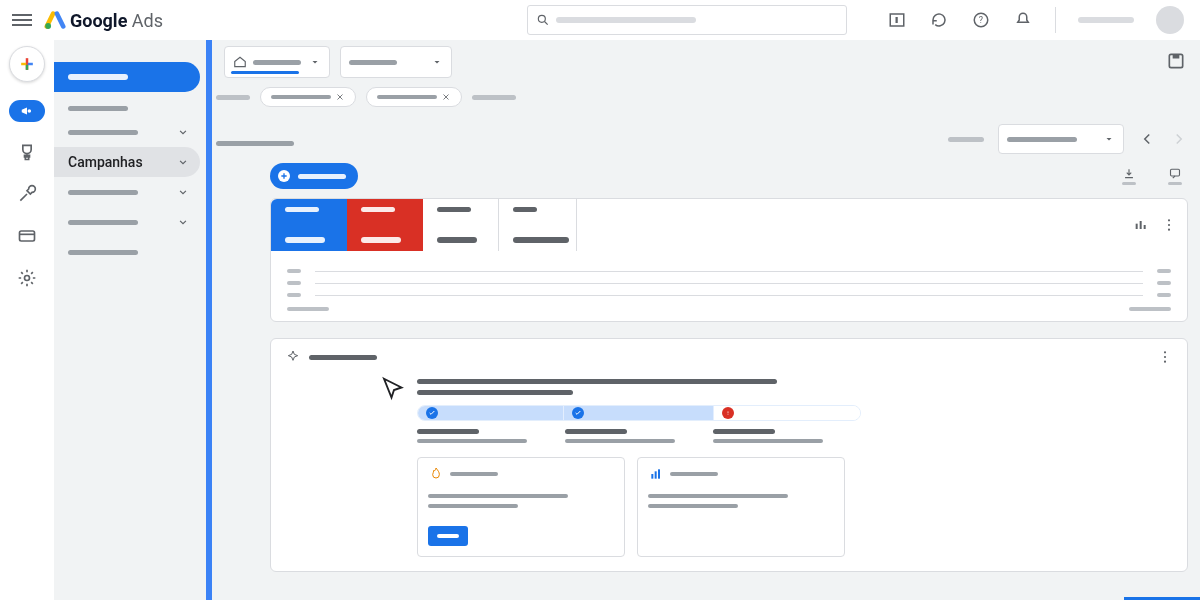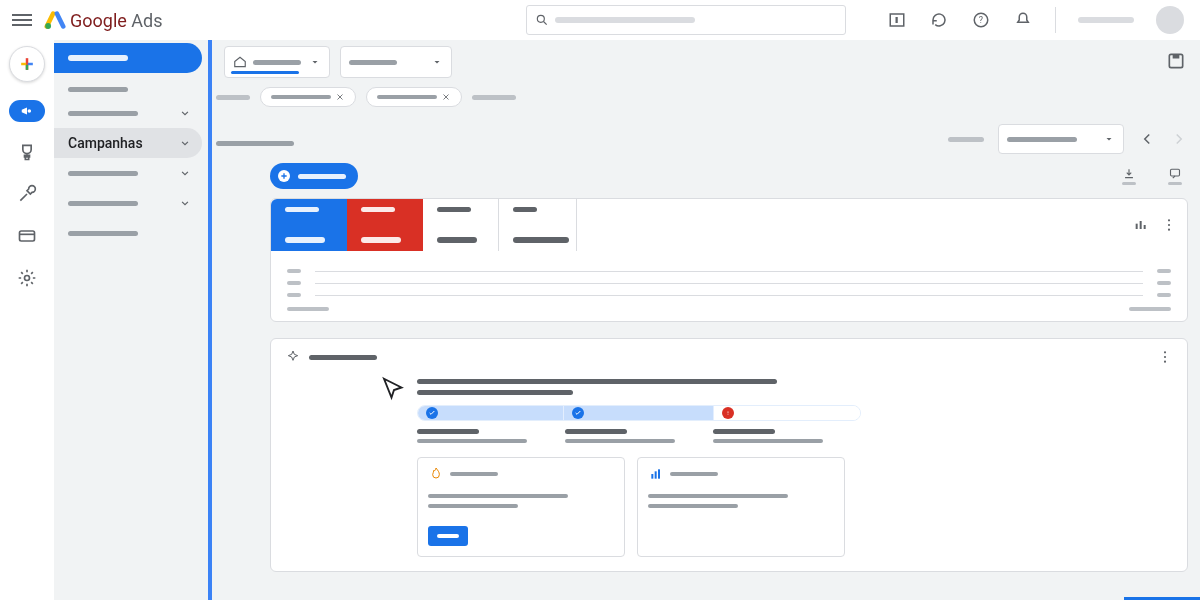--- a/index.html
+++ b/index.html
@@ -4,38 +4,38 @@
 <style>
 * { box-sizing: border-box; margin: 0; padding: 0; }
 body { font-family: Roboto, Arial, sans-serif; font-size: 13px; color: #3c4043; background: #f1f3f4; overflow: hidden; }
 
 
 .topbar { height: 40px; background: #fff; display: flex; align-items: center; padding: 0 12px; gap: 12px; }
 .hamburger { width: 20px; height: 20px; display: flex; flex-direction: column; justify-content: center; gap: 3px; cursor: pointer; }
 .hamburger span { height: 2px; background: #5f6368; }
 .logo-wrap { display: flex; align-items: center; gap: 4px; }
 .logo-text { font-size: 18px; color: #5f6368; }
-.logo-text b { color: #7f1d1d; font-weight: 400; }
+.logo-text b { color: #0f172a; font-weight: 700; }
 .topbar-spacer1 { flex: 0 0 340px; }
 .searchbox { width: 320px; height: 30px; border: 1px solid #dadce0; border-radius: 3px; display: flex; align-items: center; padding: 0 8px; gap: 6px; }
 .searchbox .ph { height: 6px; background: #dadce0; border-radius: 3px; flex: 0 0 140px; }
 .topbar-icons { margin-left: auto; display: flex; align-items: center; gap: 22px; padding-right: 4px; }
 .ticon { width: 20px; height: 20px; color: #5f6368; cursor: pointer; display: flex; align-items: center; justify-content: center; }
 .divider-v { width: 1px; height: 26px; background: #dadce0; }
 .acct-ph { width: 56px; height: 6px; background: #dadce0; border-radius: 3px; }
 .avatar { width: 28px; height: 28px; border-radius: 50%; background: #dadce0; }
 
 
 .leftrail { position: absolute; left: 0; top: 40px; bottom: 0; width: 54px; background: #fff; display: flex; flex-direction: column; align-items: center; padding-top: 6px; gap: 18px; }
 .plus-btn { width: 36px; height: 36px; border-radius: 50%; background: #fff; border: 1px solid #dadce0; box-shadow: 0 1px 3px rgba(0,0,0,0.15); display: flex; align-items: center; justify-content: center; cursor: pointer; }
 .rail-pill { width: 36px; height: 22px; border-radius: 12px; background: #1a73e8; display: flex; align-items: center; justify-content: center; color: #fff; font-size: 16px; }
 .rail-icon { width: 24px; height: 24px; color: #5f6368; display: flex; align-items: center; justify-content: center; cursor: pointer; }
 
 
-.nav2 { position: absolute; left: 54px; top: 40px; bottom: 0; width: 158px; background: #f1f3f4; padding-top: 3px; border-right: 4px solid #3b82f6; text-align: right; }
+.nav2 { position: absolute; left: 54px; top: 40px; bottom: 0; width: 158px; background: #f1f3f4; padding-top: 22px; border-right: 6px solid #3b82f6; text-align: right; }
 .nav-overview { margin: 0 6px 8px 0; height: 30px; border-radius: 0 16px 16px 0; background: #1a73e8; display: flex; align-items: center; padding-left: 14px; }
 .nav-overview .ph { height: 6px; background: rgba(255,255,255,.9); border-radius: 3px; width: 60px; }
 .nav-sub { padding: 6px 8px 6px 14px; color: #5f6368; }
 .nav-sub .ph { height: 5px; background: #9aa0a6; border-radius: 3px; width: 60px; }
 .nav-item { height: 30px; display: flex; align-items: center; justify-content: space-between; padding: 0 10px 0 14px; color: #3c4043; cursor: pointer; border-radius: 0 16px 16px 0; margin-right: 6px; }
 .nav-item .ph { height: 5px; background: #9aa0a6; border-radius: 3px; width: 70px; }
 .nav-item .chev { width: 14px; height: 14px; }
 .nav-item.active { background: #e0e2e5; font-weight: 500; color: #202124; }
 .nav-item.text { font-size: 14px; }
 

